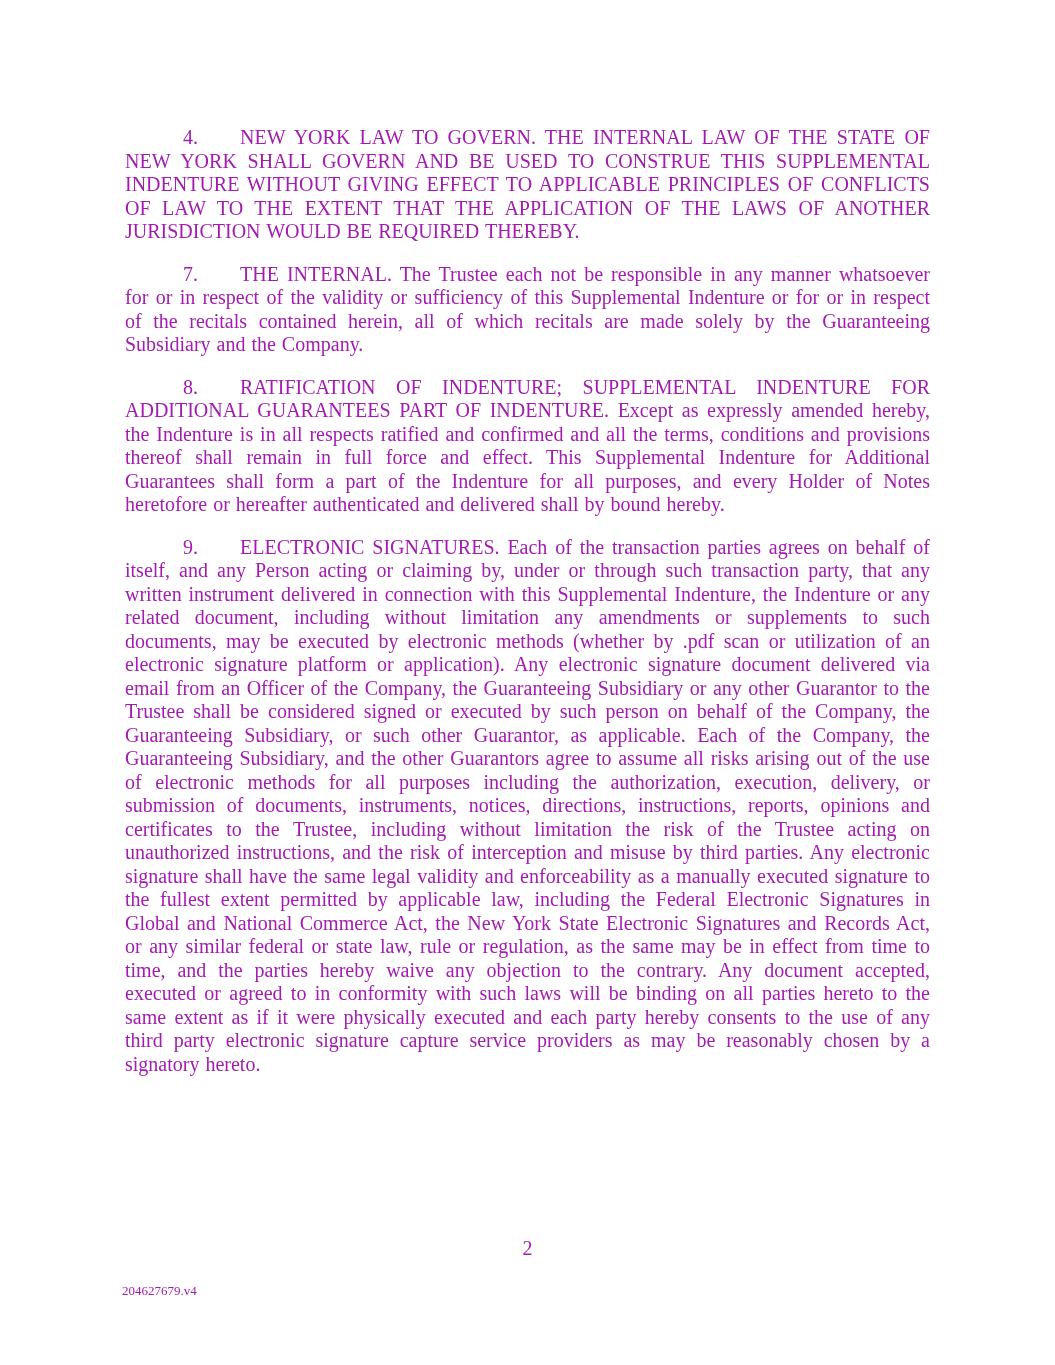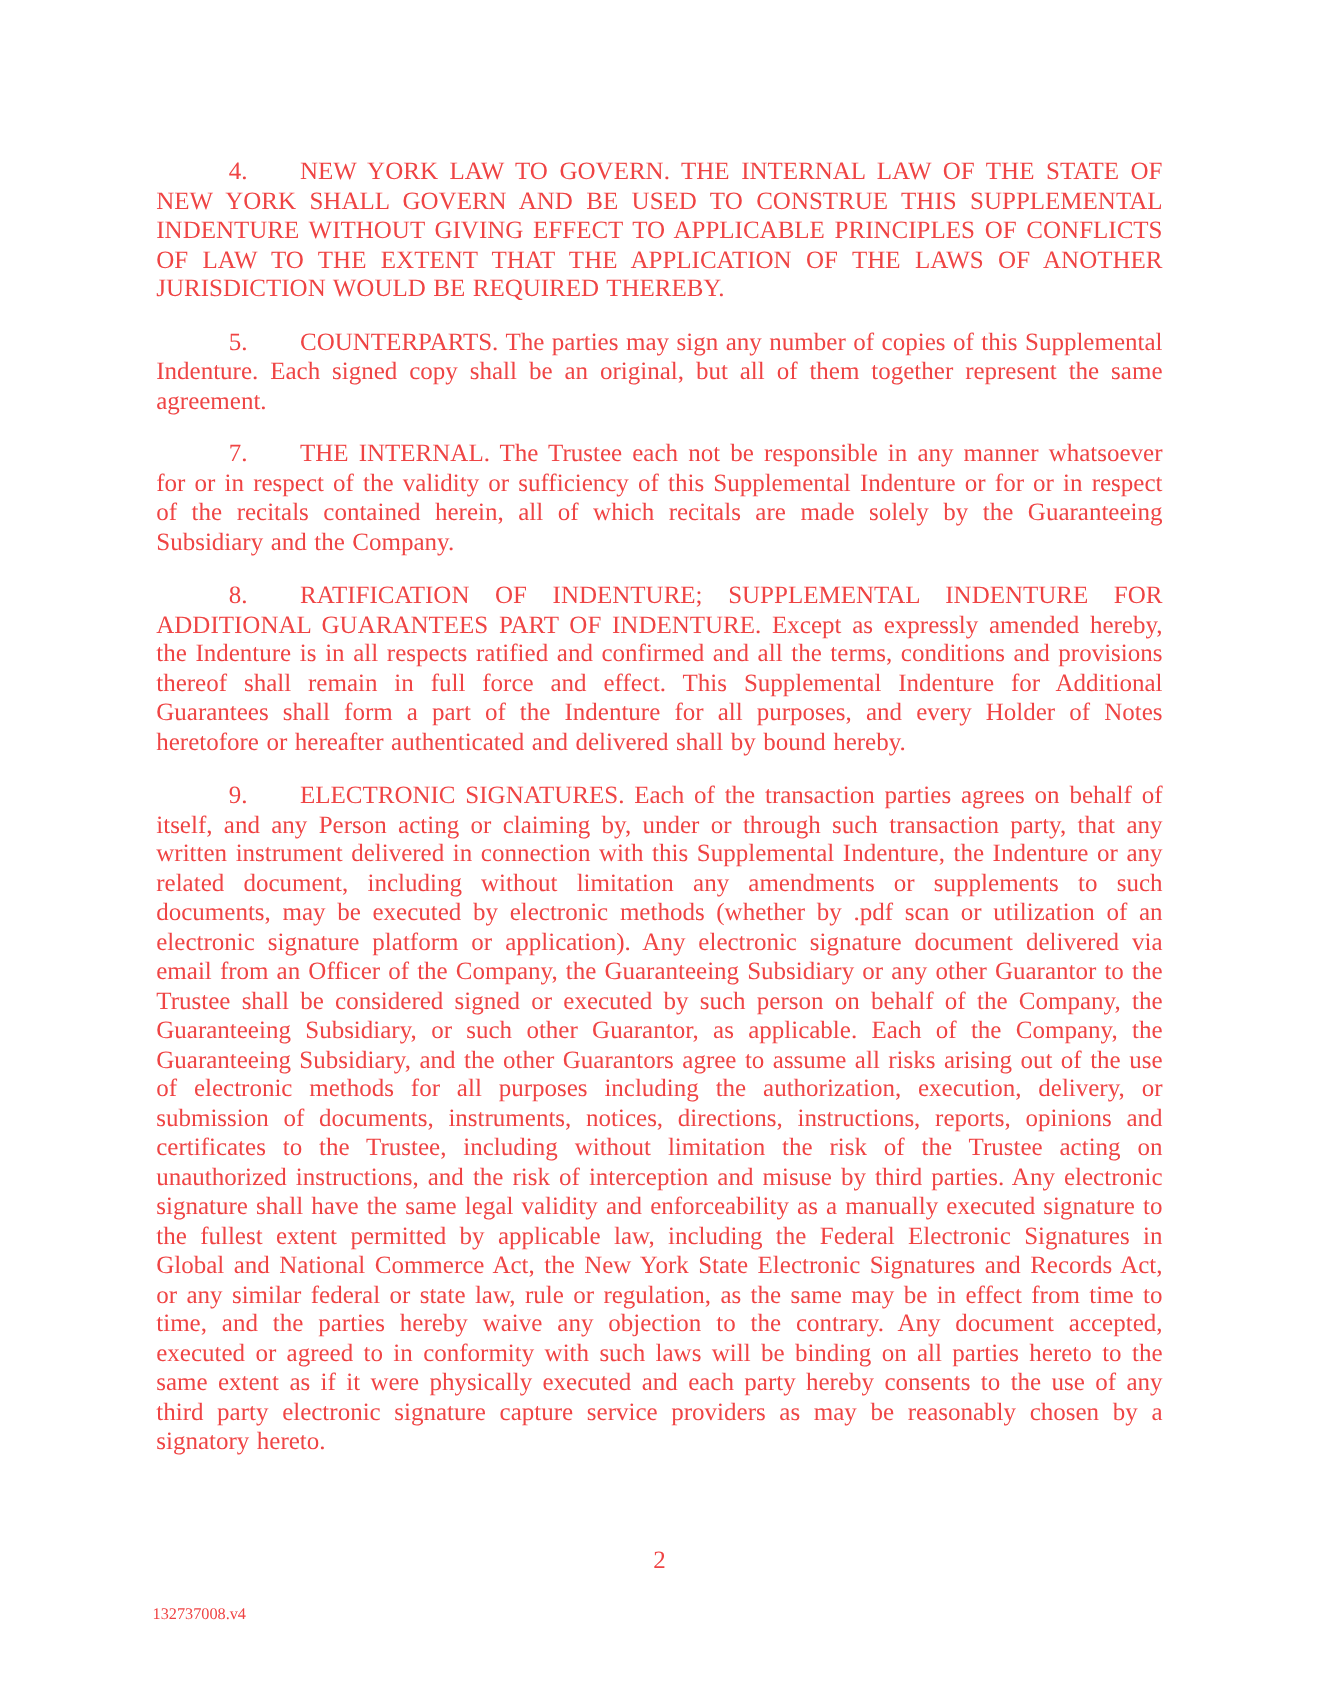--- a/index.html
+++ b/index.html
@@ -7,21 +7,21 @@
     padding: 0;
     background: #ffffff;
   }
   .page {
     position: relative;
     width: 1055px;
     height: 1365px;
     background: #ffffff;
     overflow: hidden;
     font-family: "Liberation Serif", "DejaVu Serif", serif;
-    color: #ef4444;
+    color: #a21caf;
   }
   .content {
     position: absolute;
     left: 125px;
     top: 126px;
     width: 805px;
   }
   .para {
     margin: 0 0 19px 0;
     font-size: 20px;
@@ -54,28 +54,27 @@
 </style>
 </head>
 <body>
 
 <div class="page">
 
   <div class="content">
 
     <p class="para"><span class="num">4.</span><span>NEW YORK LAW TO GOVERN.</span> <span>THE INTERNAL LAW OF THE STATE OF NEW YORK SHALL GOVERN AND BE USED TO CONSTRUE THIS SUPPLEMENTAL INDENTURE WITHOUT GIVING EFFECT TO APPLICABLE PRINCIPLES OF CONFLICTS OF LAW TO THE EXTENT THAT THE APPLICATION OF THE LAWS OF ANOTHER JURISDICTION WOULD BE REQUIRED THEREBY.</span></p>
 
-    <p class="para"><span class="num">5.</span><span>COUNTERPARTS.</span> <span>The parties may sign any number of copies of this Supplemental Indenture. Each signed copy shall be an original, but all of them together represent the same agreement.</span></p>
 
 
     <p class="para"><span class="num">7.</span><span>THE INTERNAL.</span> <span>The Trustee each not be responsible in any manner whatsoever for or in respect of the validity or sufficiency of this Supplemental Indenture or for or in respect of the recitals contained herein, all of which recitals are made solely by the Guaranteeing Subsidiary and the Company.</span></p>
 
     <p class="para"><span class="num">8.</span><span>RATIFICATION OF INDENTURE; SUPPLEMENTAL INDENTURE FOR ADDITIONAL GUARANTEES PART OF INDENTURE.</span> <span>Except as expressly amended hereby, the Indenture is in all respects ratified and confirmed and all the terms, conditions and provisions thereof shall remain in full force and effect. This Supplemental Indenture for Additional Guarantees shall form a part of the Indenture for all purposes, and every Holder of Notes heretofore or hereafter authenticated and delivered shall by bound hereby.</span></p>
 
     <p class="para"><span class="num">9.</span><span>ELECTRONIC SIGNATURES.</span> <span>Each of the transaction parties agrees on behalf of itself, and any Person acting or claiming by, under or through such transaction party, that any written instrument delivered in connection with this Supplemental Indenture, the Indenture or any related document, including without limitation any amendments or supplements to such documents, may be executed by electronic methods (whether by .pdf scan or utilization of an electronic signature platform or application). Any electronic signature document delivered via email from an Officer of the Company, the Guaranteeing Subsidiary or any other Guarantor to the Trustee shall be considered signed or executed by such person on behalf of the Company, the Guaranteeing Subsidiary, or such other Guarantor, as applicable. Each of the Company, the Guaranteeing Subsidiary, and the other Guarantors agree to assume all risks arising out of the use of electronic methods for all purposes including the authorization, execution, delivery, or submission of documents, instruments, notices, directions, instructions, reports, opinions and certificates to the Trustee, including without limitation the risk of the Trustee acting on unauthorized instructions, and the risk of interception and misuse by third parties. Any electronic signature shall have the same legal validity and enforceability as a manually executed signature to the fullest extent permitted by applicable law, including the Federal Electronic Signatures in Global and National Commerce Act, the New York State Electronic Signatures and Records Act, or any similar federal or state law, rule or regulation, as the same may be in effect from time to time, and the parties hereby waive any objection to the contrary. Any document accepted, executed or agreed to in conformity with such laws will be binding on all parties hereto to the same extent as if it were physically executed and each party hereby consents to the use of any third party electronic signature capture service providers as may be reasonably chosen by a signatory hereto.</span></p>
 
   </div>
 
   <div class="page-number">2</div>
 
-  <div class="doc-footer">132737008.v4</div>
+  <div class="doc-footer">204627679.v4</div>
 
 </div>
 
 </body></html>

